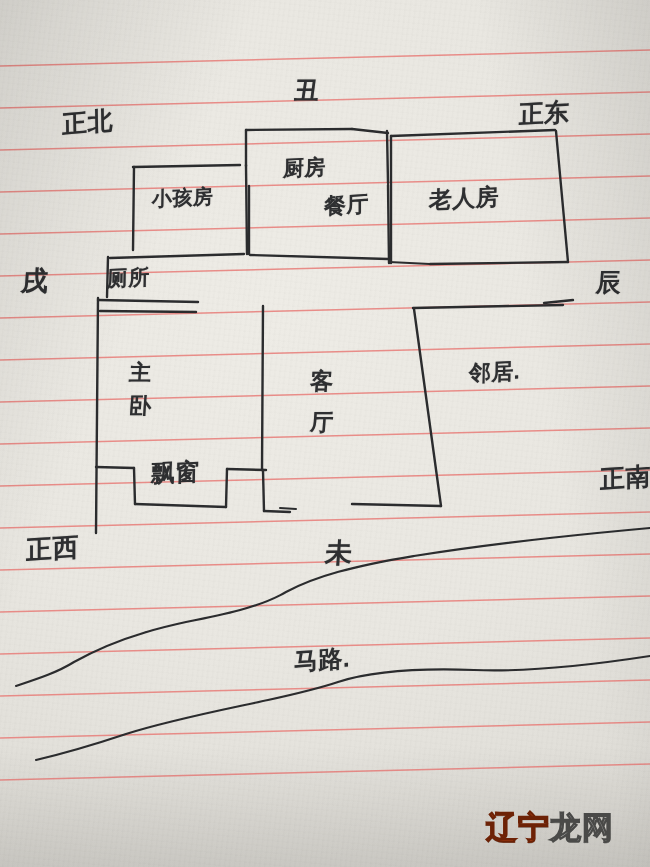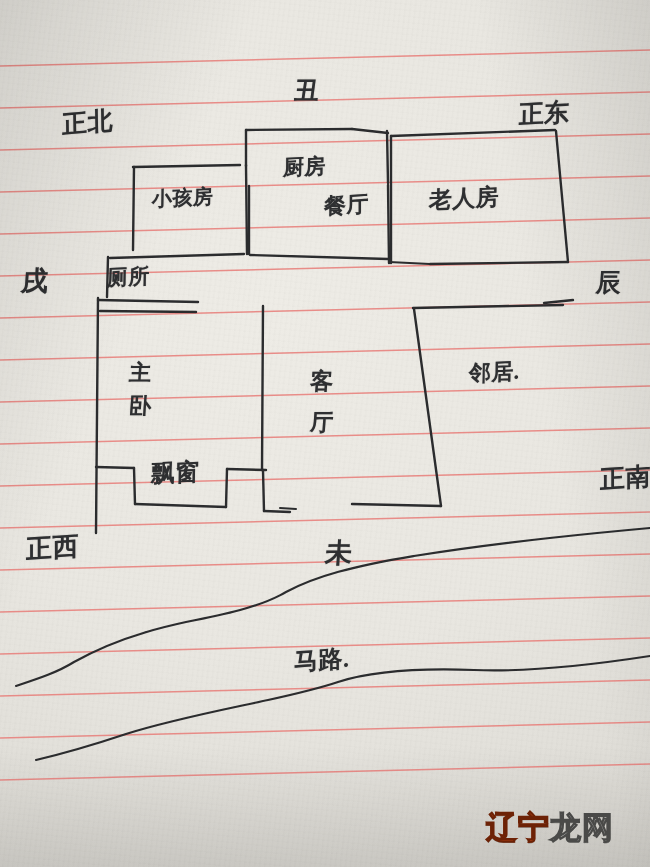--- a/index.html
+++ b/index.html
@@ -4,21 +4,21 @@
 <title>Hand-drawn Floor Plan on Ruled Paper</title>
 <style>
   html,body{margin:0;padding:0;background:#222;}
   *{box-sizing:border-box;}
   #page{
     position:relative;
     width:650px;
     height:867px;
     overflow:hidden;
     background:#e9e7e1;
-    font-family:Liberation Serif, serif;
+    font-family:Liberation Sans, sans-serif;
   }
   
   #paper-base{
     position:absolute; inset:0;
     background:
       radial-gradient(ellipse 120% 90% at 42% 35%, #eeece6 0%, #e9e7e1 45%, #dedcd6 78%, #d2d0ca 100%);
   }
   #paper-grain{
     position:absolute; inset:0;
     opacity:.33;

